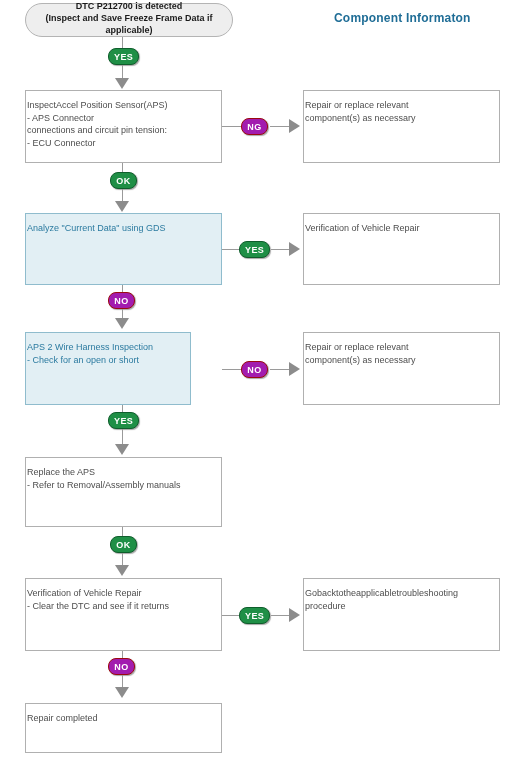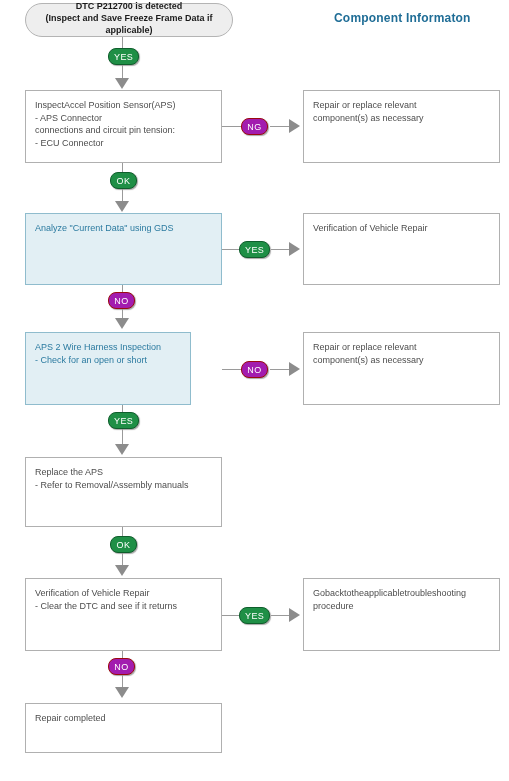--- a/index.html
+++ b/index.html
@@ -57,21 +57,21 @@
     white-space: nowrap;
     letter-spacing: .2px;
   }
 
   
   .box {
     position: absolute;
     box-sizing: border-box;
     border: 1px solid #b0b0b0;
     background: #ffffff;
-    padding: 8px 9px 6px 9px;
+    padding: 8px 9px 6px 1px;
     font-size: 9px;
     line-height: 12.5px;
     color: #4d4d4d;
   }
   .box.blue {
     background: #e2eff4;
     border-color: #8fbccd;
     color: #2c7ba0;
   }
   .box .line { display: block; white-space: pre; }
@@ -107,21 +107,21 @@
     position: absolute;
     box-sizing: border-box;
     height: 17px;
     min-width: 27px;
     padding: 0 5px;
     border-radius: 8px;
     display: flex;
     align-items: center;
     justify-content: center;
     font-size: 9px;
-    font-weight: normal;
+    font-weight: bold;
     color: #ffffff;
     letter-spacing: .4px;
     box-shadow: 1px 1px 1px rgba(0,0,0,.35);
   }
   .badge.green {
     background: #1f8f46;
     border: 1px solid #0f5e2c;
   }
   .badge.red {
     background: #a21caf;

